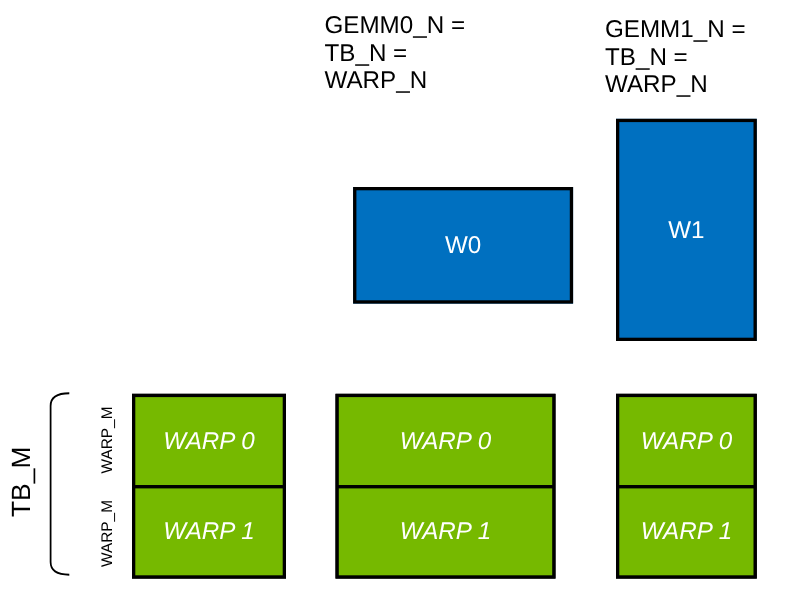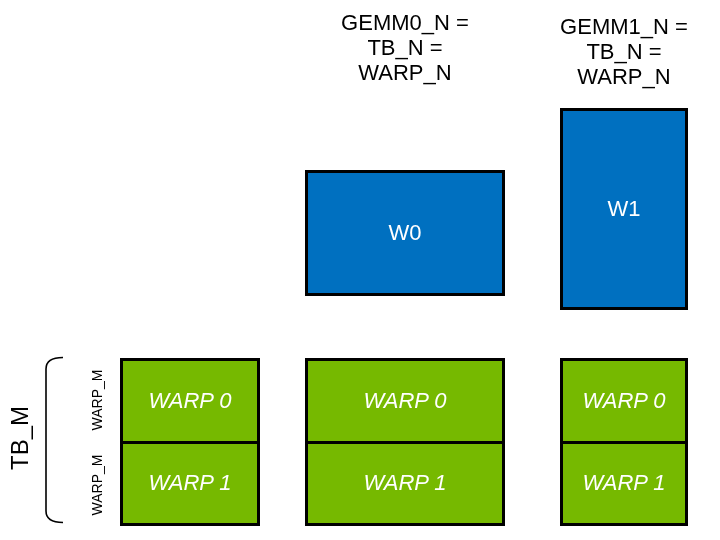--- a/index.html
+++ b/index.html
@@ -13,21 +13,21 @@
     width: 720px;
     height: 540px;
     background: #ffffff;
     overflow: hidden;
   }
   .canvas * { box-sizing: border-box; }
 
   
   .col-header {
     position: absolute;
-    text-align: center;
+    text-align: left;
     color: var(--label-text, #000000);
     font-size: 22px;
     line-height: 25px;
     font-weight: 400;
     letter-spacing: 0px;
     white-space: nowrap;
   }
   .col-header.g0 { left: 295px; top: 10px; width: 220px; }
   .col-header.g1 { left: 550px; top: 14px; width: 148px; }
 
@@ -35,21 +35,21 @@
   .blue-tile {
     position: absolute;
     background: var(--blue, #0070C0);
     border: 3px solid var(--outline, #000000);
     display: flex;
     align-items: center;
     justify-content: center;
     color: var(--box-text, #ffffff);
     font-size: 22px;
   }
-  .blue-tile.w0 { left: 305px; top: 170px; width: 200px; height: 126px; }
+  .blue-tile.w0 { left: 321px; top: 170px; width: 200px; height: 106px; }
   .blue-tile.w1 { left: 560px; top: 108px; width: 128px; height: 202px; }
 
   
   .green-tile {
     position: absolute;
     border: 3px solid var(--outline, #000000);
     background: var(--outline, #000000);
     display: flex;
     flex-direction: column;
     font-style: italic;

